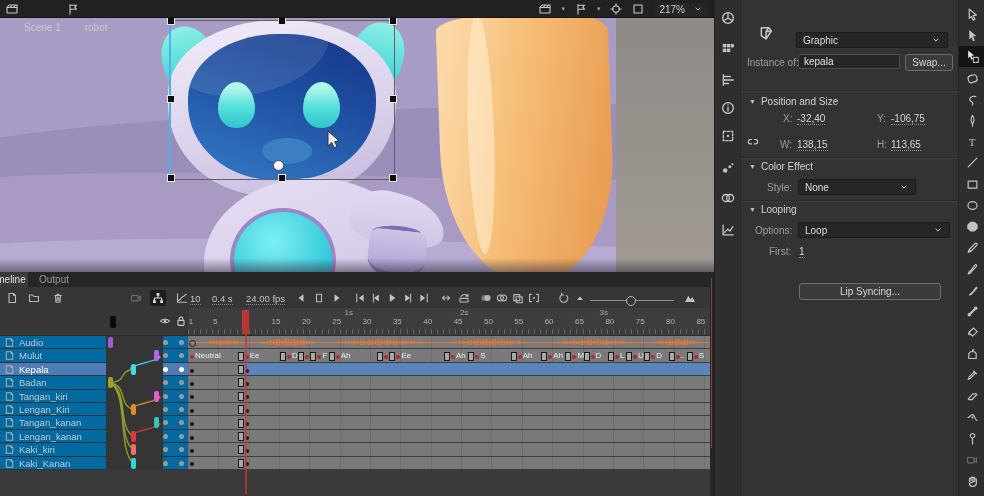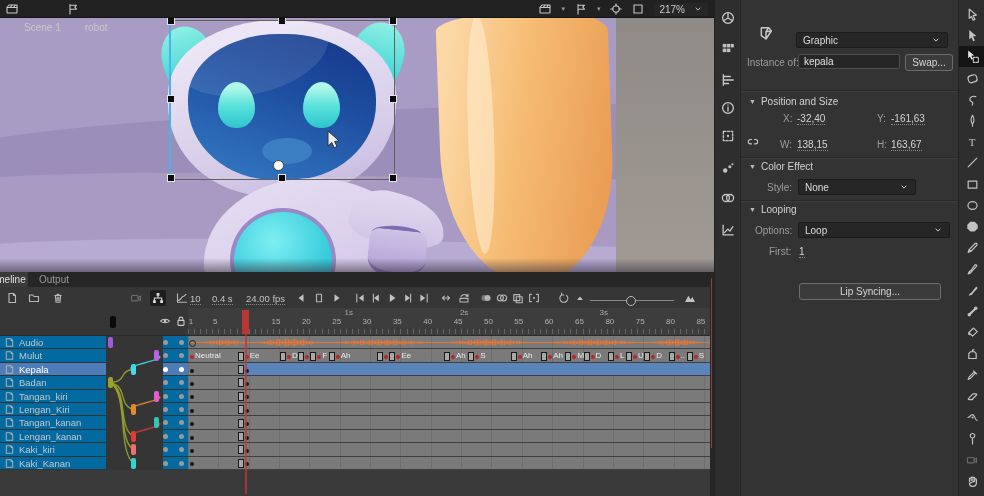--- a/index.html
+++ b/index.html
@@ -276,30 +276,30 @@
     <div class="tfield" style="left:57px;top:54px;width:102px;">
       <span>kepala</span>
     </div>
     <div class="pbtn" style="left:164px;top:54px;width:46px;text-align:center;">Swap...</div>
 
     <div class="sect-div" style="top:90px;"></div>
     <div class="sect-title" style="top:96px;"><span class="tri">▼</span><span>Position and Size</span></div>
     <span class="plabel" style="left:42px;top:113px;">X:</span>
     <span class="plabel hot" style="left:56px;top:113px;">-32,40</span>
     <span class="plabel" style="left:136px;top:113px;">Y:</span>
-    <span class="plabel hot" style="left:150px;top:113px;">-161,63</span>
+    <span class="plabel hot" style="left:150px;top:113px;">-106,75</span>
     <span class="icon abs" style="left:4px;top:135px;width:16px;height:14px;">
         <svg viewBox="0 0 12 12" width="14" height="12" fill="none" stroke="currentColor" stroke-width="1.1" stroke-linecap="round" stroke-linejoin="round">
           <path d="M4.5 3.5 H3.5 a2.2 2.2 0 0 0 0 4.4 h1 M7.5 3.5 h1 a2.2 2.2 0 0 1 0 4.4 h-1"></path>
         </svg>
       </span>
     <span class="plabel" style="left:39px;top:139px;">W:</span>
     <span class="plabel hot" style="left:56px;top:139px;">138,15</span>
     <span class="plabel" style="left:136px;top:139px;">H:</span>
-    <span class="plabel hot" style="left:150px;top:139px;">163,67</span>
+    <span class="plabel hot" style="left:150px;top:139px;">113,65</span>
 
     <div class="sect-div" style="top:157px;"></div>
     <div class="sect-title" style="top:161px;"><span class="tri">▼</span><span>Color Effect</span></div>
     <span class="plabel" style="left:26px;top:182px;">Style:</span>
     <div class="dropdown" style="left:57px;top:179px;width:118px;">
       <span>None</span>
       <span class="icon">
           <svg viewBox="0 0 12 12" width="10" height="10" fill="none" stroke="currentColor" stroke-width="1.1" stroke-linecap="round" stroke-linejoin="round">
             <path d="M3.5 4.8 L6 7.3 L8.5 4.8"></path>
           </svg>

